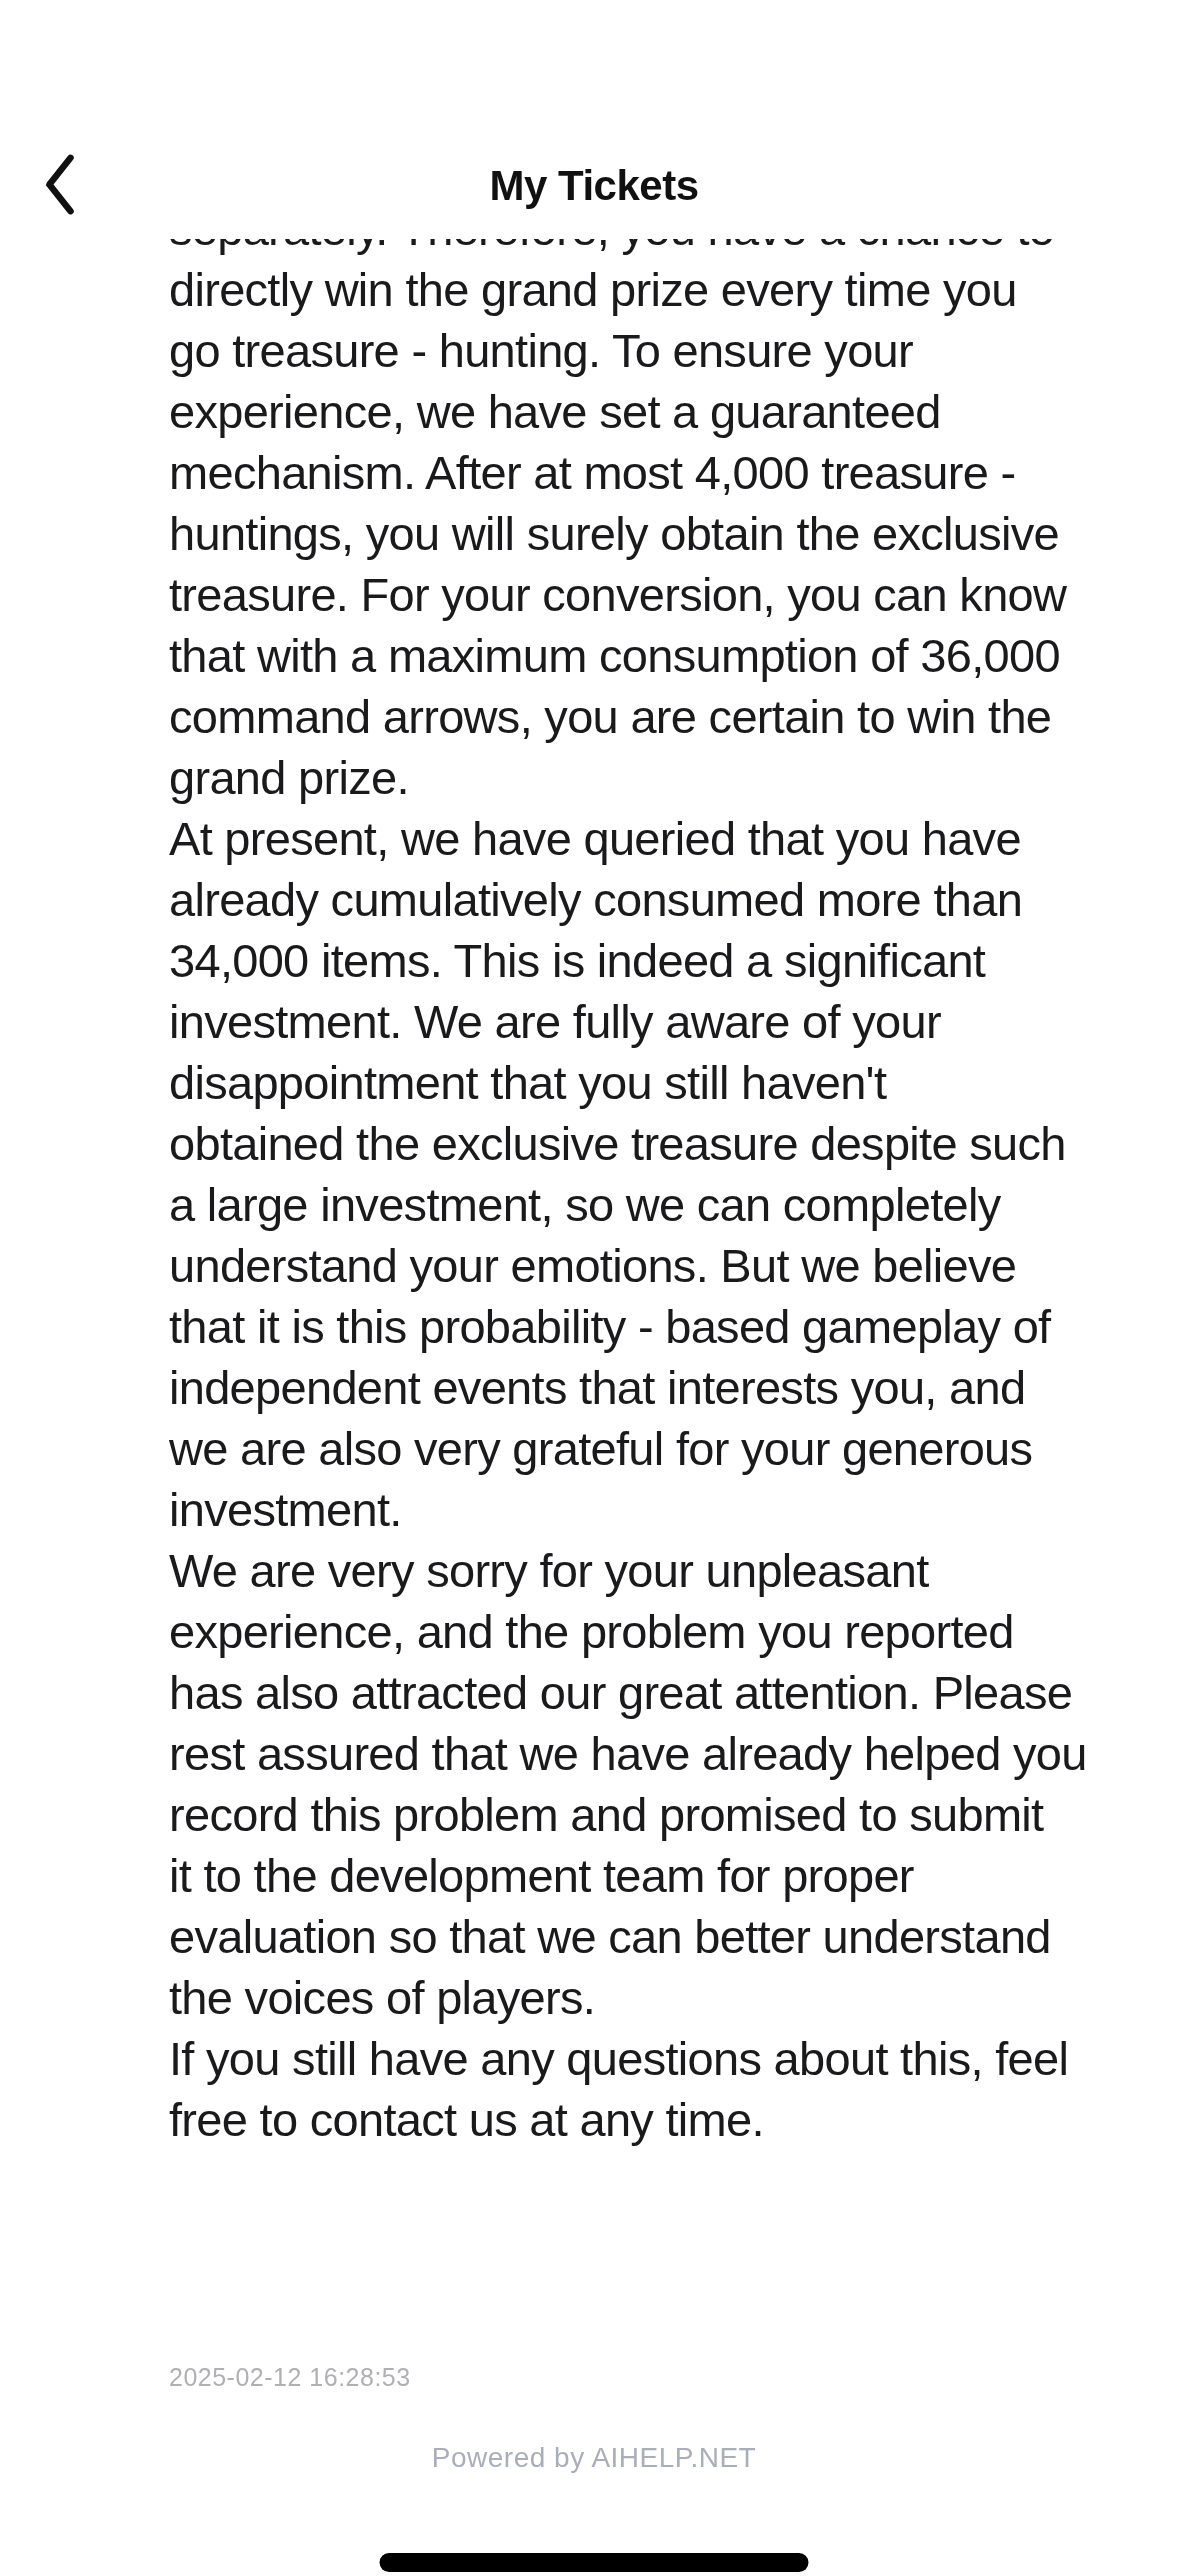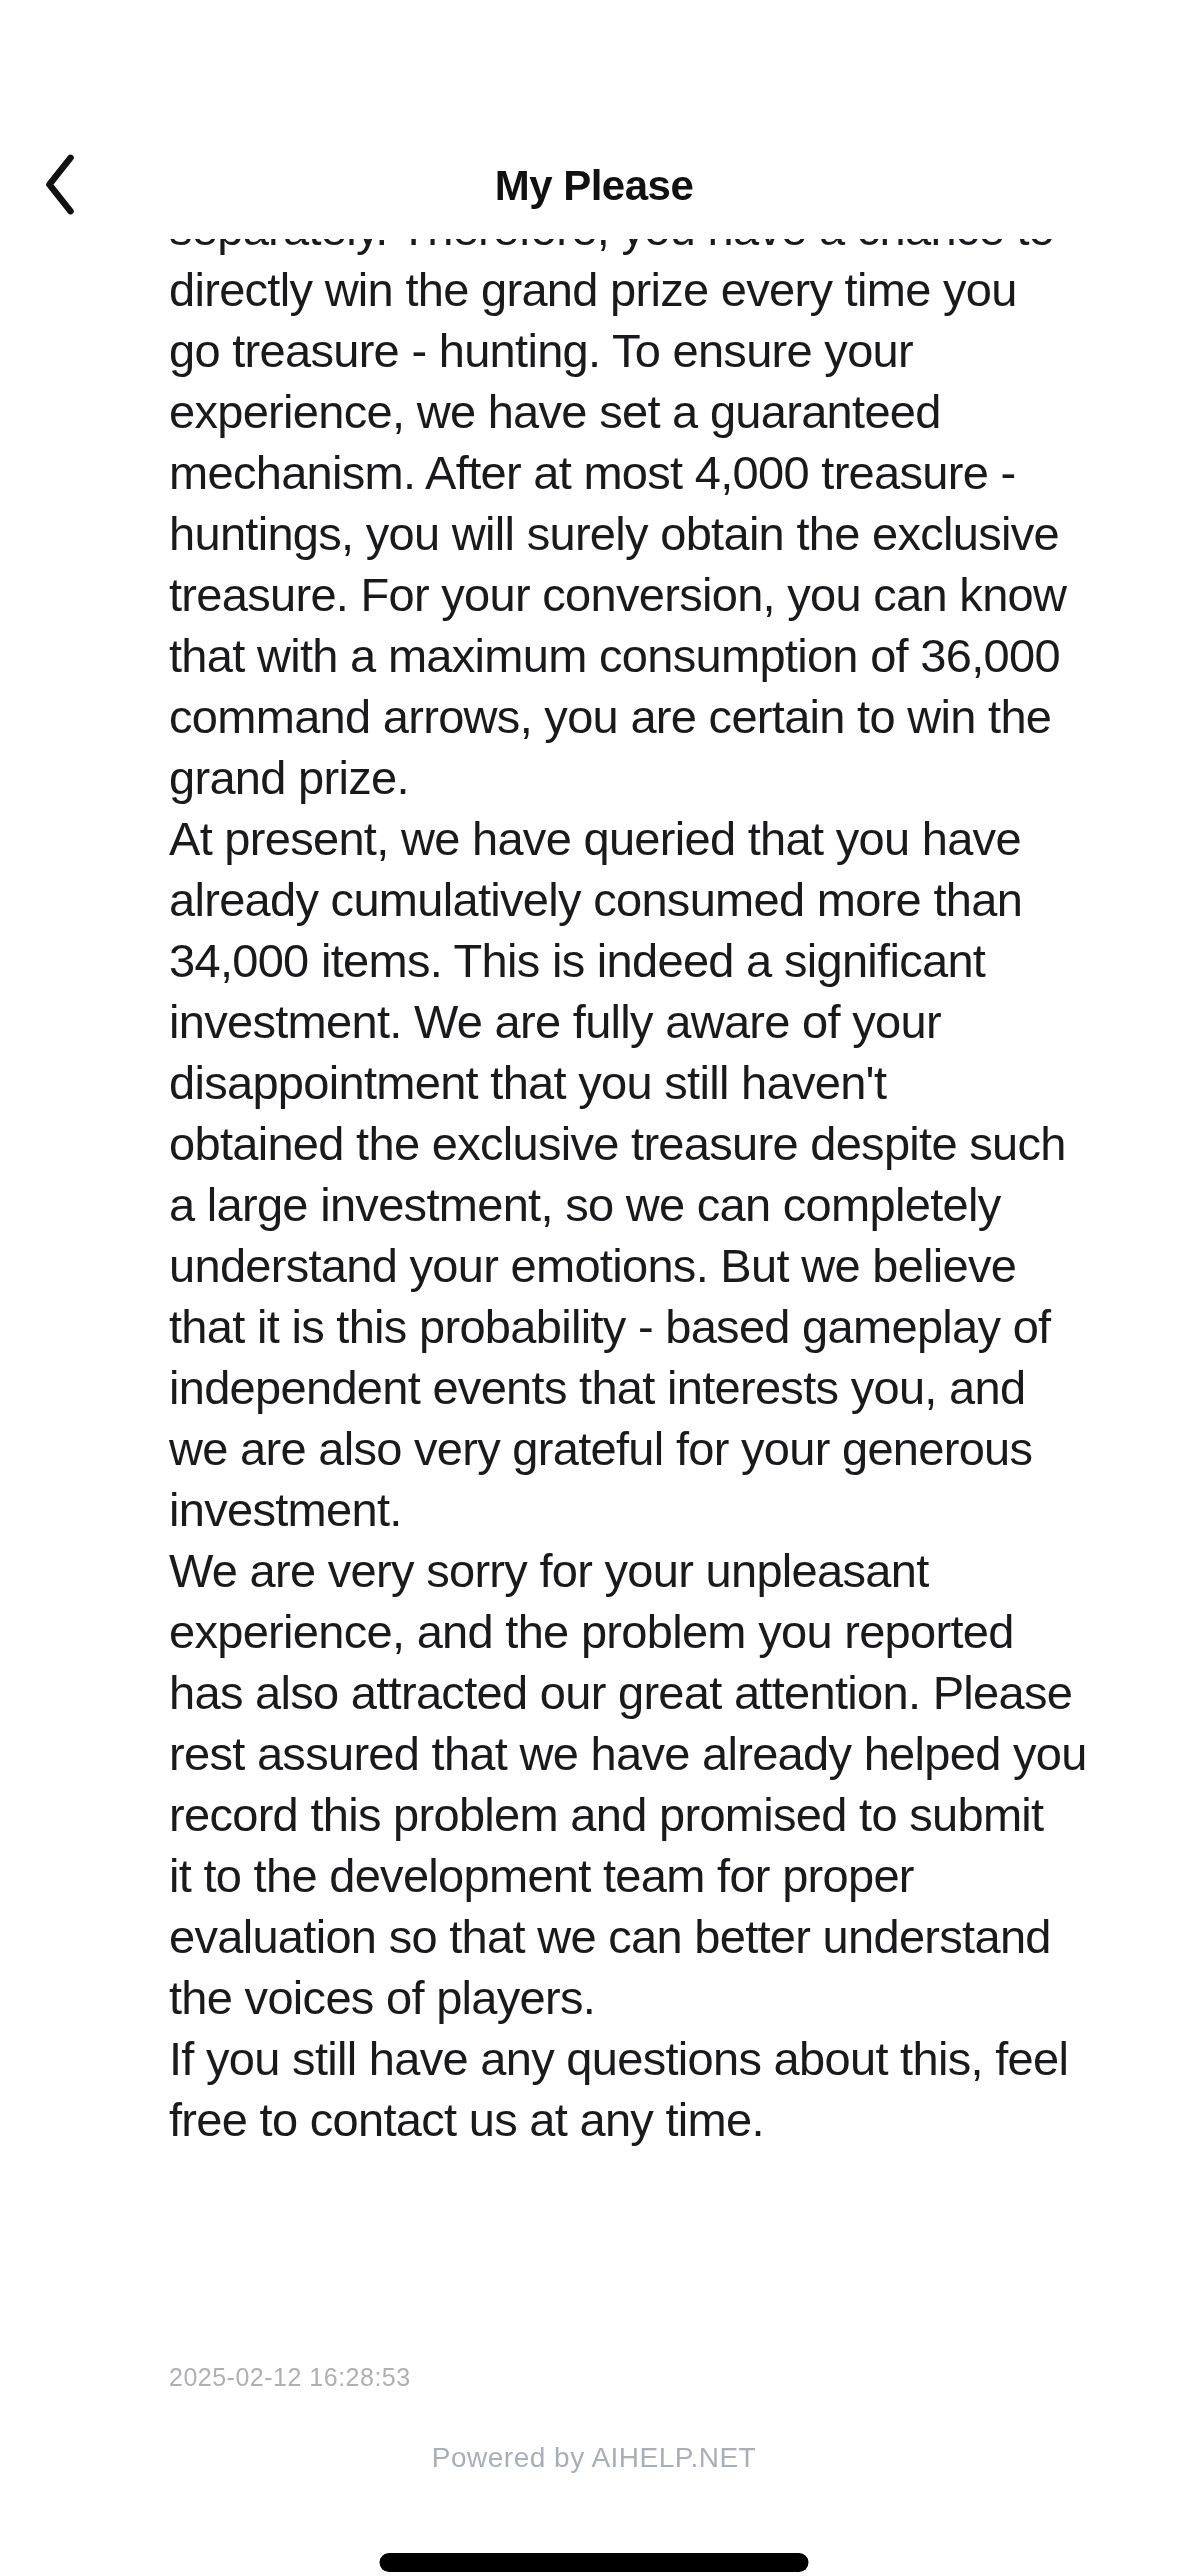--- a/index.html
+++ b/index.html
@@ -89,21 +89,21 @@
 <div class="screen">
 
   <div class="header">
     <button class="back-btn" aria-label="Back">
       <span>
         <svg width="35" height="63" viewBox="0 0 38 68" fill="none">
           <polyline points="31,5 8,34 31,63" stroke="#111111" stroke-width="7" stroke-linecap="round" stroke-linejoin="round" fill="none"></polyline>
         </svg>
       </span>
     </button>
-    <div class="page-title">My Please</div>
+    <div class="page-title">My Tickets</div>
   </div>
 
   <div class="message-clip">
     <pre class="message">separately. Therefore, you have a chance to
 directly win the grand prize every time you
 go treasure - hunting. To ensure your
 experience, we have set a guaranteed
 mechanism. After at most 4,000 treasure -
 huntings, you will surely obtain the exclusive
 treasure. For your conversion, you can know

